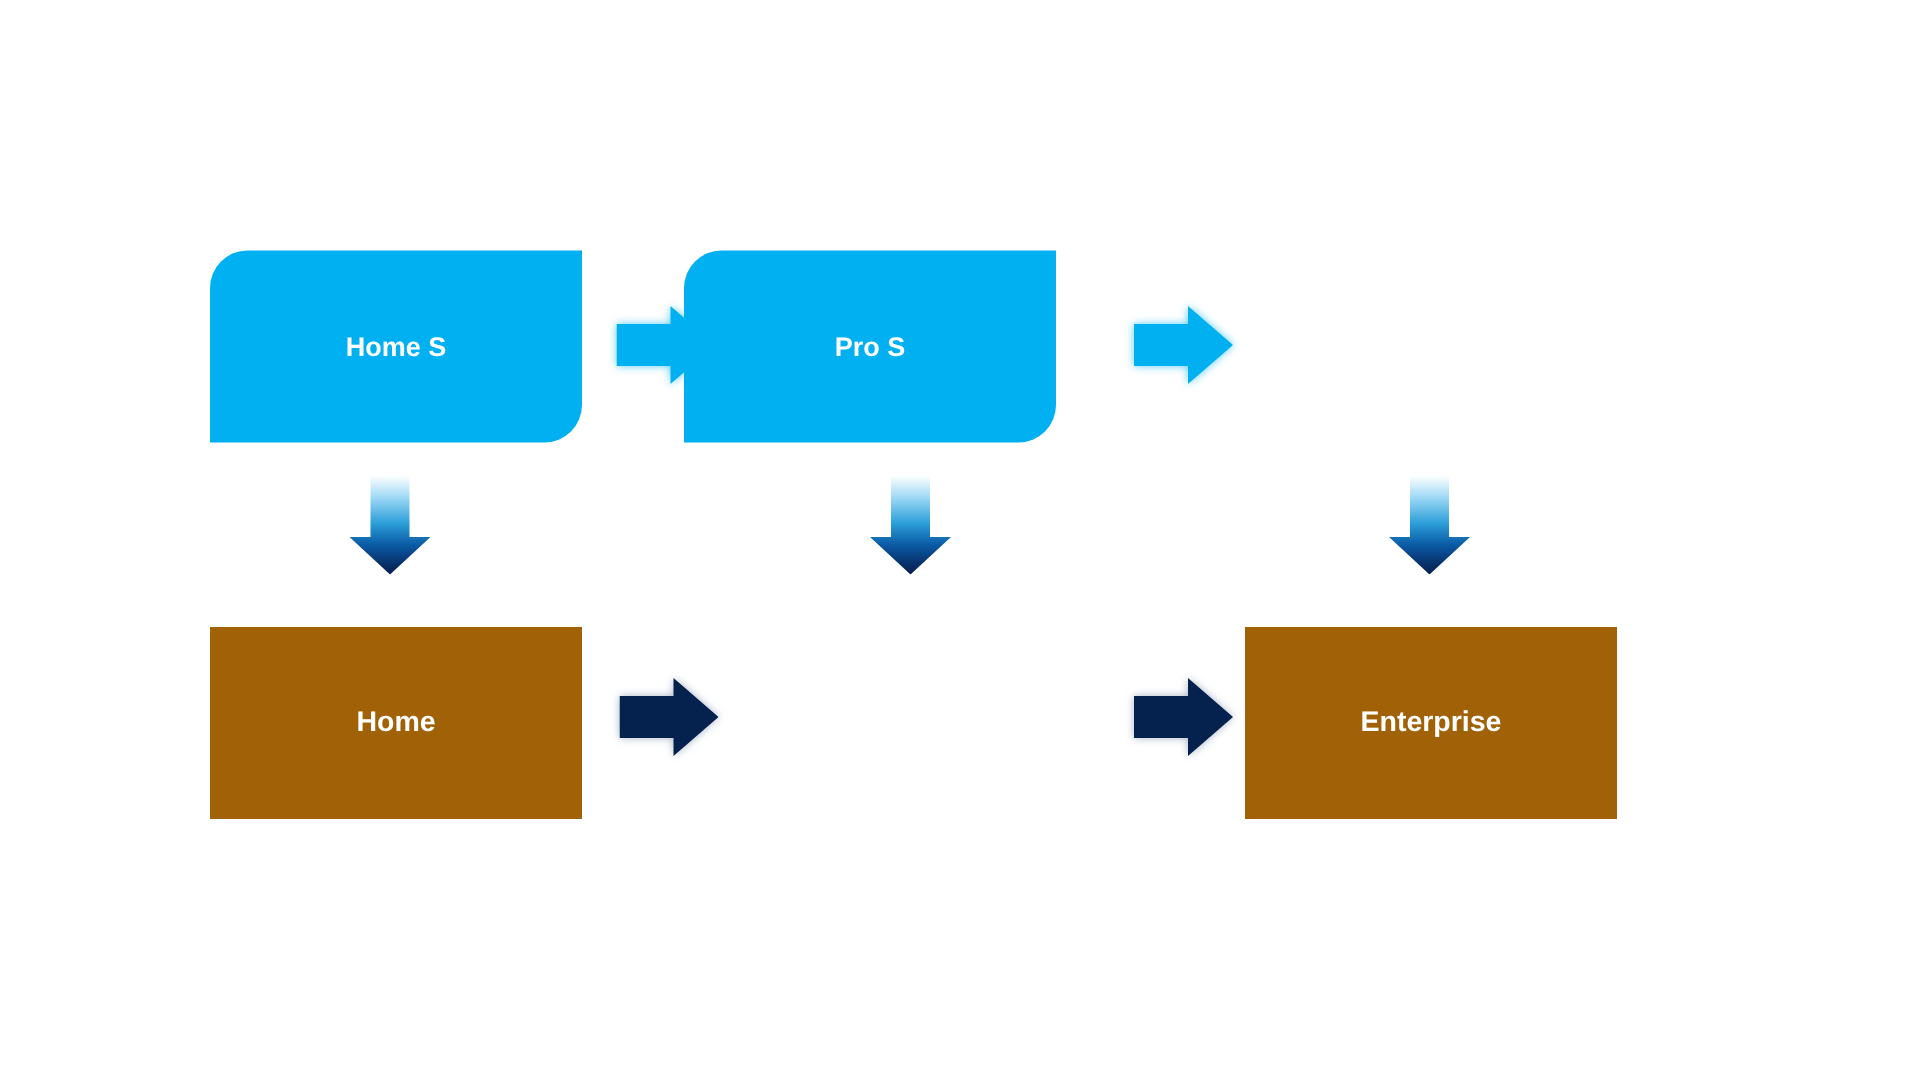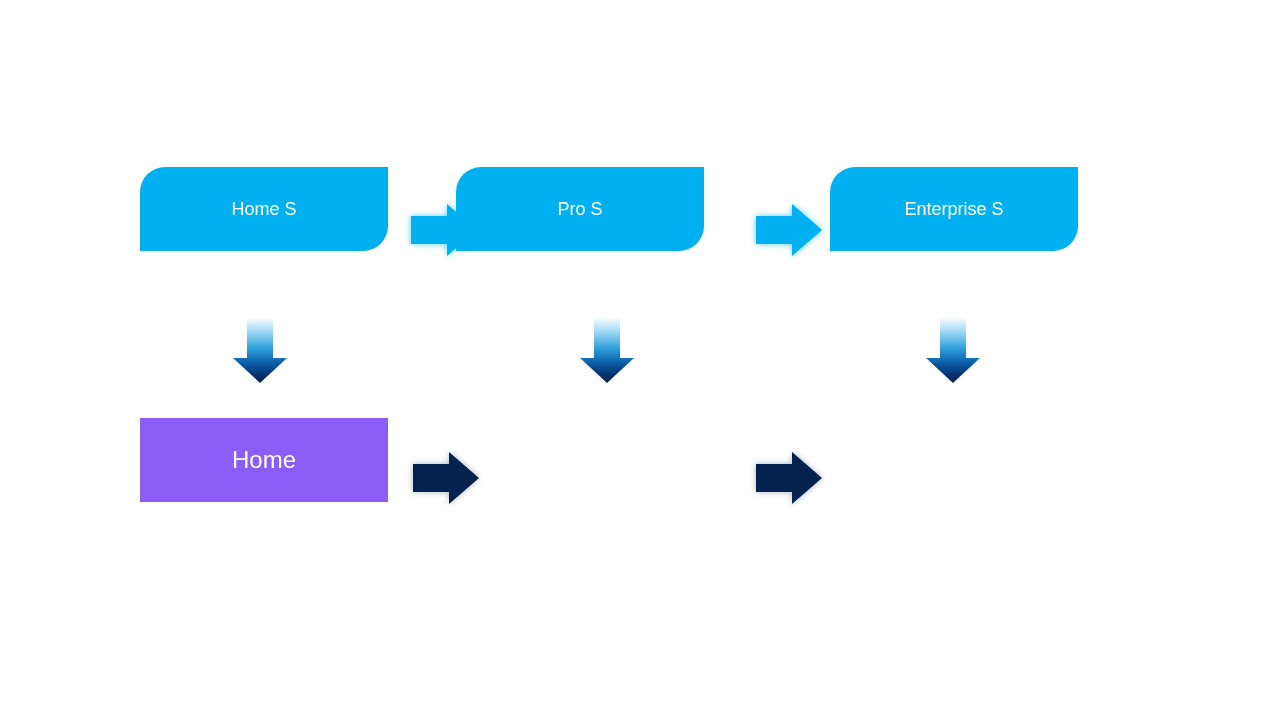--- a/index.html
+++ b/index.html
@@ -11,37 +11,38 @@
     position: relative;
     width: 1280px;
     height: 720px;
     background: #ffffff;
     overflow: hidden;
     font-family: "Liberation Sans", sans-serif;
   }
   .box {
     position: absolute;
     width: 248px;
-    height: 84px;
+    height: 128px;
     display: flex;
     align-items: center;
     justify-content: center;
     color: #ffffff;
     text-align: center;
+    font-weight: bold;
   }
   .box-top {
     background: #00B0F0;
     border-radius: 25px 0 25px 0;
     top: 167px;
     font-size: 18px;
   }
   .box-bottom {
-    background: #8b5cf6;
+    background: #a16207;
     top: 418px;
-    font-size: 24px;
+    font-size: 19px;
   }
   .col1 { left: 140px; }
   .col2 { left: 456px; }
   .col3 { left: 830px; }
 
   .arrow {
     position: absolute;
     display: block;
   }
   .arrow-right-top {
@@ -74,23 +75,20 @@
       </linearGradient>
     </defs>
   </svg>
 
   <div class="box box-top col1">
     <span>Home S</span>
   </div>
   <div class="box box-top col2">
     <span>Pro S</span>
   </div>
-  <div class="box box-top col3">
-    <span>Enterprise S</span>
-  </div>
 
   <svg class="arrow arrow-right-top" style="left:411px; top:204px;" width="66" height="52" viewBox="0 0 66 52">
     <polygon points="0,12 36,12 36,0 66,26 36,52 36,40 0,40" fill="#00B0F0"></polygon>
   </svg>
   <svg class="arrow arrow-right-top" style="left:756px; top:204px;" width="66" height="52" viewBox="0 0 66 52">
     <polygon points="0,12 36,12 36,0 66,26 36,52 36,40 0,40" fill="#00B0F0"></polygon>
   </svg>
 
   <svg class="arrow" style="left:233px; top:317px;" width="54" height="66" viewBox="0 0 54 66">
     <polygon points="14,0 40,0 40,41 54,41 27,66 0,41 14,41" fill="url(#downGrad)"></polygon>
@@ -98,20 +96,23 @@
   <svg class="arrow" style="left:580px; top:317px;" width="54" height="66" viewBox="0 0 54 66">
     <polygon points="14,0 40,0 40,41 54,41 27,66 0,41 14,41" fill="url(#downGrad)"></polygon>
   </svg>
   <svg class="arrow" style="left:926px; top:317px;" width="54" height="66" viewBox="0 0 54 66">
     <polygon points="14,0 40,0 40,41 54,41 27,66 0,41 14,41" fill="url(#downGrad)"></polygon>
   </svg>
 
   <div class="box box-bottom col1">
     <span>Home</span>
   </div>
+  <div class="box box-bottom col3">
+    <span>Enterprise</span>
+  </div>
 
   <svg class="arrow arrow-right-bottom" style="left:413px; top:452px;" width="66" height="52" viewBox="0 0 66 52">
     <polygon points="0,12 36,12 36,0 66,26 36,52 36,40 0,40" fill="#05214E"></polygon>
   </svg>
   <svg class="arrow arrow-right-bottom" style="left:756px; top:452px;" width="66" height="52" viewBox="0 0 66 52">
     <polygon points="0,12 36,12 36,0 66,26 36,52 36,40 0,40" fill="#05214E"></polygon>
   </svg>
 
 </div>
 

